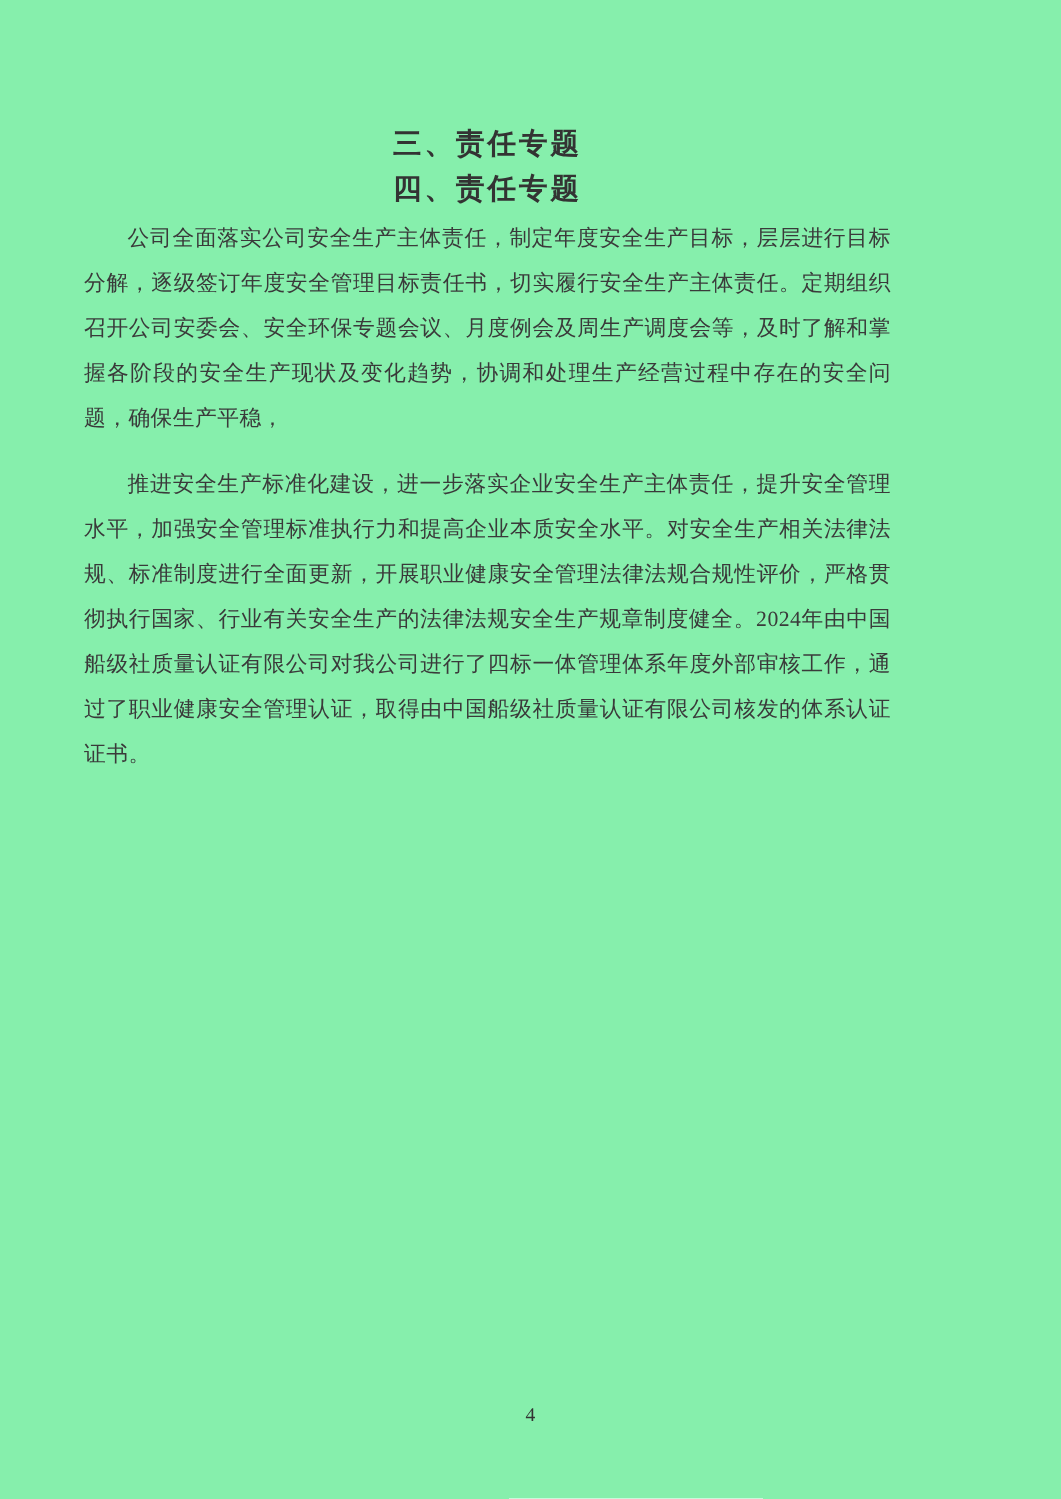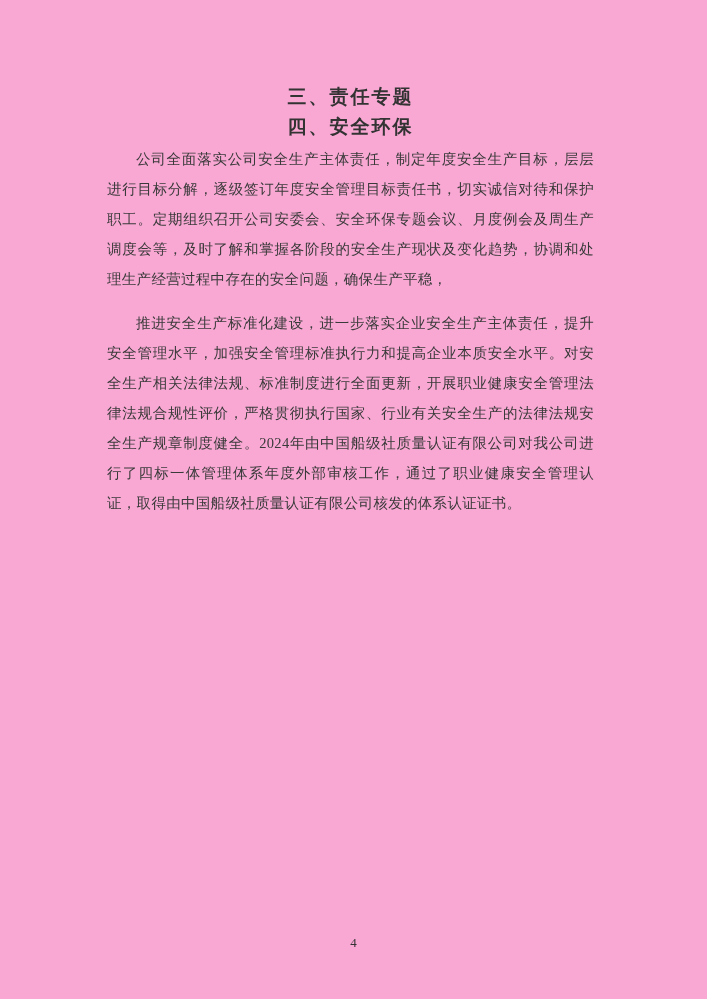--- a/index.html
+++ b/index.html
@@ -4,23 +4,23 @@
 <style>
   html, body {
     margin: 0;
     padding: 0;
     background: #ffffff;
   }
   .page {
     position: relative;
     width: 707px;
     height: 999px;
-    background: #f9a8d4;
+    background: #86efac;
     box-sizing: border-box;
-    padding: 84px 113px 0 107px;
+    padding: 84px 113px 0 56px;
     overflow: hidden;
     font-family: "Liberation Serif", "DejaVu Serif", serif;
     color: #3a3a3a;
   }
   .section-heading {
     font-family: "Liberation Sans", "DejaVu Sans", sans-serif;
     font-weight: 700;
     font-size: 19px;
     line-height: 26px;
     text-align: center;
@@ -50,22 +50,22 @@
   }
 </style>
 </head>
 <body>
 
 <div class="page">
 
   <h2 class="section-heading">三、责任专题</h2>
 
 
-  <h2 class="section-heading">四、安全环保</h2>
+  <h2 class="section-heading">四、责任专题</h2>
 
-  <p class="body-paragraph">公司全面落实公司安全生产主体责任，制定年度安全生产目标，层层进行目标分解，逐级签订年度安全管理目标责任书，切实诚信对待和保护职工。定期组织召开公司安委会、安全环保专题会议、月度例会及周生产调度会等，及时了解和掌握各阶段的安全生产现状及变化趋势，协调和处理生产经营过程中存在的安全问题，确保生产平稳，</p>
+  <p class="body-paragraph">公司全面落实公司安全生产主体责任，制定年度安全生产目标，层层进行目标分解，逐级签订年度安全管理目标责任书，切实履行安全生产主体责任。定期组织召开公司安委会、安全环保专题会议、月度例会及周生产调度会等，及时了解和掌握各阶段的安全生产现状及变化趋势，协调和处理生产经营过程中存在的安全问题，确保生产平稳，</p>
 
   <p class="body-paragraph">推进安全生产标准化建设，进一步落实企业安全生产主体责任，提升安全管理水平，加强安全管理标准执行力和提高企业本质安全水平。对安全生产相关法律法规、标准制度进行全面更新，开展职业健康安全管理法律法规合规性评价，严格贯彻执行国家、行业有关安全生产的法律法规安全生产规章制度健全。2024年由中国船级社质量认证有限公司对我公司进行了四标一体管理体系年度外部审核工作，通过了职业健康安全管理认证，取得由中国船级社质量认证有限公司核发的体系认证证书。</p>
 
 
   <div class="page-footer">4</div>
 
 </div>
 
 </body></html>

